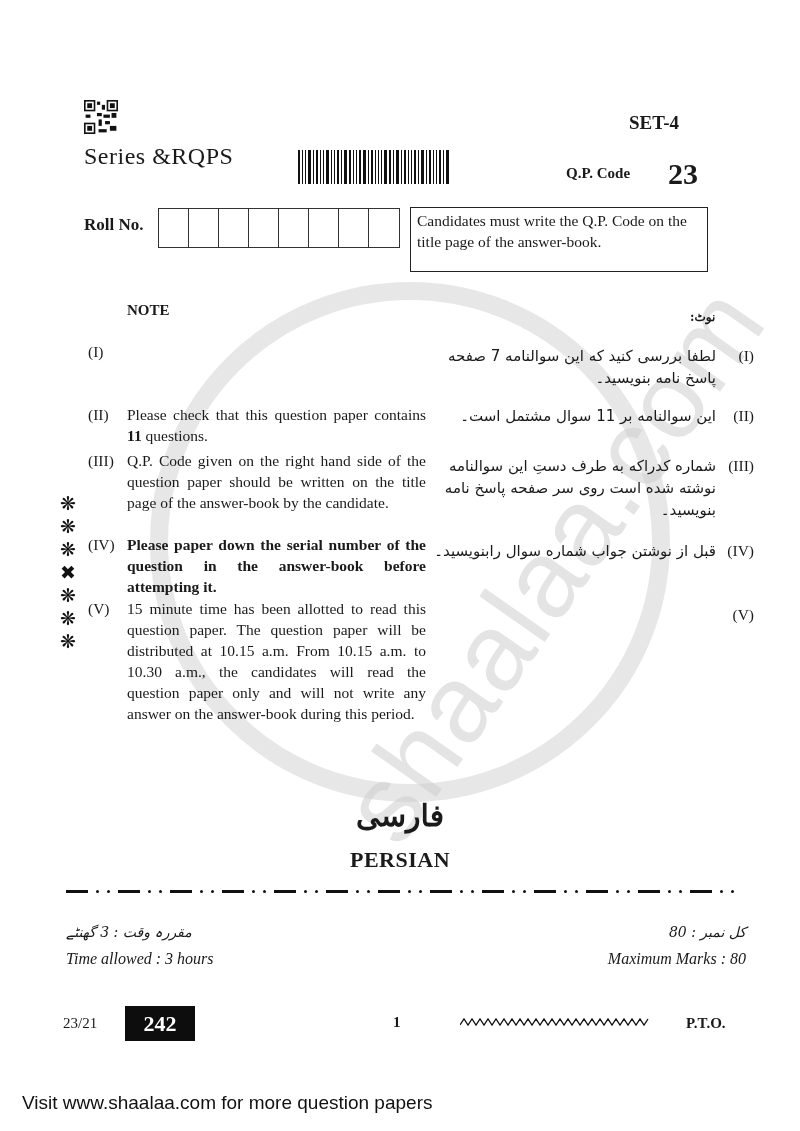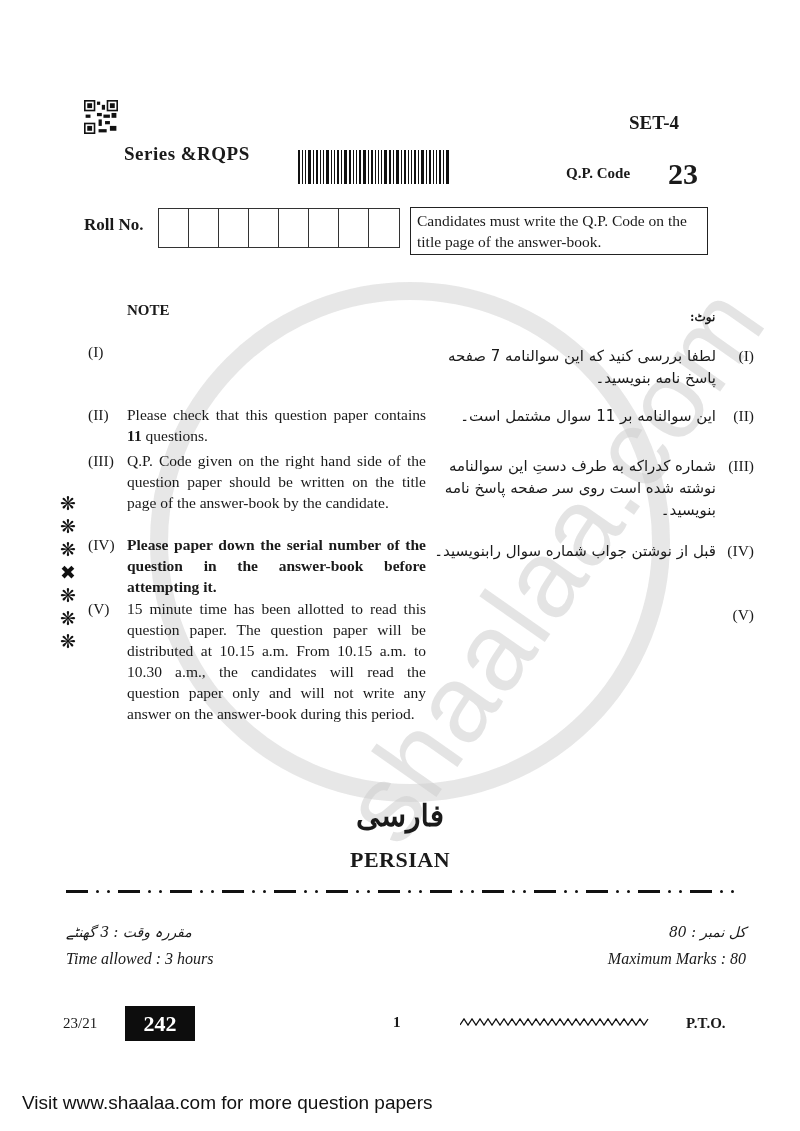--- a/index.html
+++ b/index.html
@@ -12,34 +12,34 @@
     position: absolute; left: 150px; top: 282px; width: 520px; height: 520px;
     border: 18px solid #d4d4d4; border-radius: 50%; opacity: 0.55;
   }
   .watermark-text {
     position: absolute; left: 230px; top: 500px; font-family: "Liberation Sans", sans-serif;
     font-size: 110px; color: #cfcfcf; opacity: 0.55; transform: rotate(-55deg);
     transform-origin: center; white-space: nowrap; letter-spacing: 2px;
   }
 
   .qr { left: 84px; top: 100px; width: 34px; height: 34px; }
-  .series { left: 84px; top: 143px; font-size: 19px; font-weight: bold; letter-spacing: 0.5px; font-family: "Liberation Serif", serif; margin-left: 40px; }
+  .series { left: 84px; top: 143px; font-size: 24px; font-weight: normal; letter-spacing: 0.5px; font-family: "Liberation Serif", serif; }
   .barcode { left: 298px; top: 150px; height: 34px; width: 200px; display: flex; align-items: stretch; }
   .barcode span { display: block; background: #111; margin-right: 2px; }
 
   .set { left: 605px; top: 112px; font-size: 19px; font-weight: bold; font-family: Liberation Serif, serif; margin-left: 24px; }
   .qp-label { left: 566px; top: 165px; font-size: 15px; font-weight: bold; font-family: "Liberation Serif", serif; }
   .qp-code { left: 668px; top: 157px; font-size: 30px; font-weight: bold; font-family: "Liberation Serif", serif; }
 
   .roll-label { left: 84px; top: 215px; font-size: 17px; font-weight: bold; font-family: "Liberation Serif", serif; }
   .roll-boxes { left: 158px; top: 208px; display: flex; border: 1.5px solid #333; }
   .roll-boxes .cell { width: 30px; height: 38px; border-right: 1.5px solid #333; }
   .roll-boxes .cell:last-child { border-right: none; }
 
-  .qp-note { left: 410px; top: 207px; width: 298px; height: 48px; border: 1.5px solid #222;
+  .qp-note { left: 410px; top: 207px; width: 298px; height: 65px; border: 1.5px solid #222;
     font-size: 15.5px; line-height: 21px; padding: 2px 6px; font-family: "Liberation Serif", serif; }
 
   .note-head { left: 127px; top: 302px; font-size: 15px; font-weight: bold; font-family: "Liberation Serif", serif; }
 
   .en-item { position: absolute; left: 88px; width: 338px; font-size: 15.5px; line-height: 21px; font-family: "Liberation Serif", serif; }
   .en-item .num { position: absolute; left: 0; top: 0; }
   .en-item .txt { margin-left: 39px; text-align: justify; text-align-last: left; }
   .en-item.bold .txt { font-weight: bold; }
 
   .stars { left: 58px; top: 492px; width: 20px; font-size: 19px; line-height: 23px; text-align: center; color: #111; }

